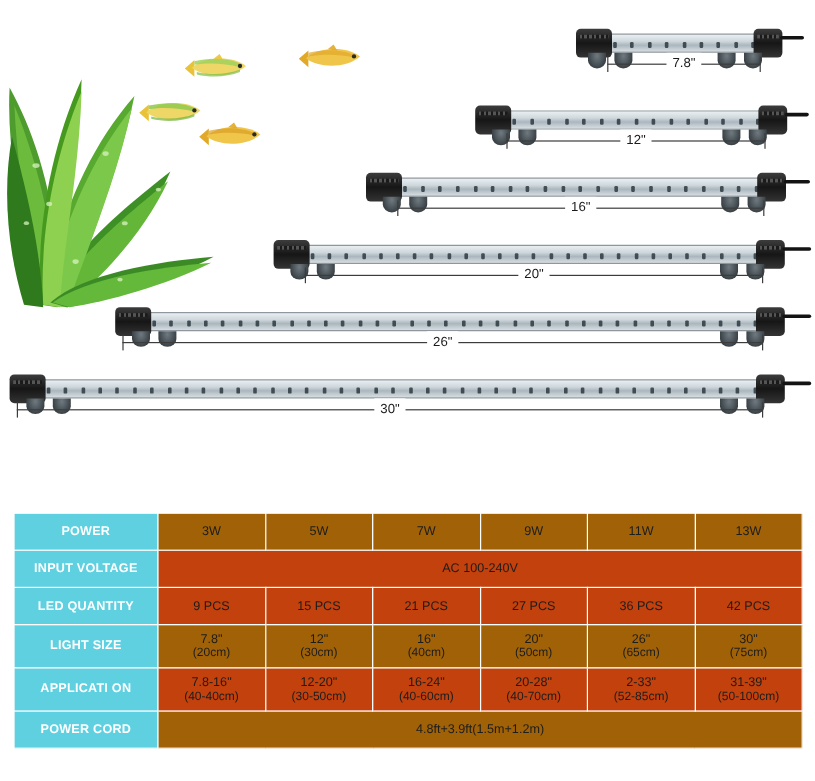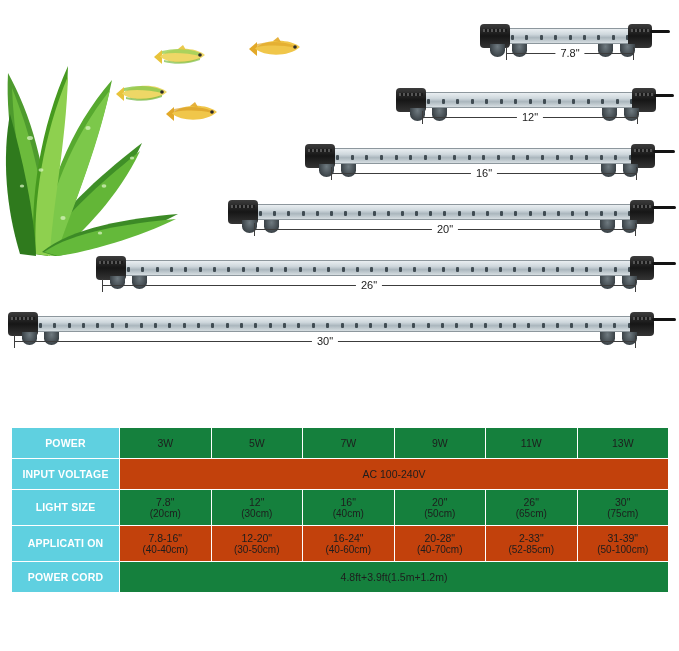--- a/index.html
+++ b/index.html
@@ -133,23 +133,23 @@
     vertical-align: middle;
     padding: 1px 2px;
     line-height: 1.15;
   }
   .spec-table td.rowhead {
     background: #5fd0e0;
     color: #ffffff;
     font-weight: bold;
     font-size: 10.5px;
     letter-spacing: .2px;
-    width: 108px;
-  }
-  .spec-table tr.alt td.val { background: #15803d; }
+    width: 120px;
+  }
+  .spec-table tr.alt td.val { background: #a16207; }
   .spec-table tr.plain td.val { background: #c2410c; }
   .spec-table td.val.tall { height: 36px; }
   .sub { display: block; font-size: 10px; }
 </style>
 </head>
 <body>
 
 <div id="page">
 
   <div class="illustration">
@@ -493,20 +493,29 @@
         <td class="val">5W</td>
         <td class="val">7W</td>
         <td class="val">9W</td>
         <td class="val">11W</td>
         <td class="val">13W</td>
       </tr>
       <tr class="plain">
         <td class="rowhead">INPUT VOLTAGE</td>
         <td class="val" colspan="6">AC 100-240V</td>
       </tr>
+      <tr class="plain">
+        <td class="rowhead">LED QUANTITY</td>
+        <td class="val">9 PCS</td>
+        <td class="val">15 PCS</td>
+        <td class="val">21 PCS</td>
+        <td class="val">27 PCS</td>
+        <td class="val">36 PCS</td>
+        <td class="val">42  PCS</td>
+      </tr>
       <tr class="alt">
         <td class="rowhead">LIGHT SIZE</td>
         <td class="val tall">
           <span>7.8"</span>
           <span class="sub">(20cm)</span>
         </td>
         <td class="val tall">
           <span>12"</span>
           <span class="sub">(30cm)</span>
         </td>

